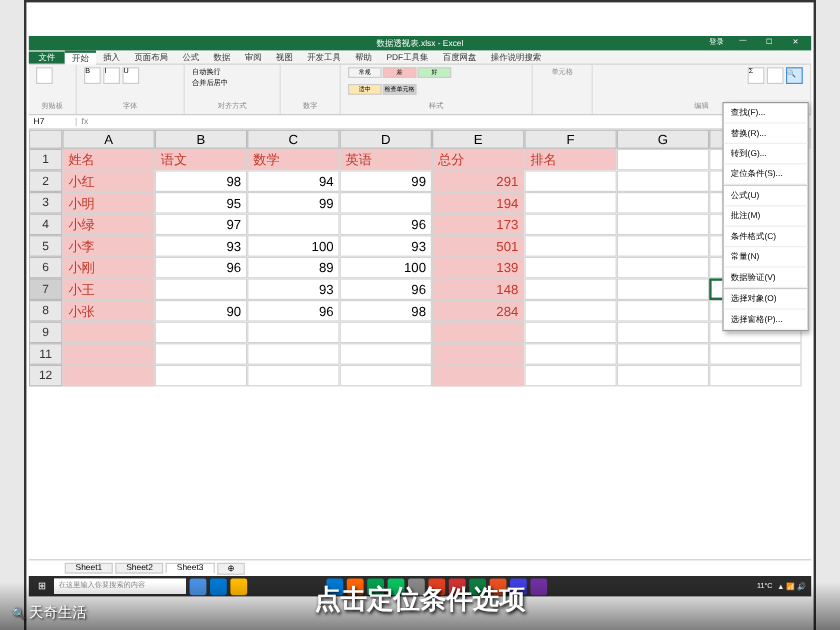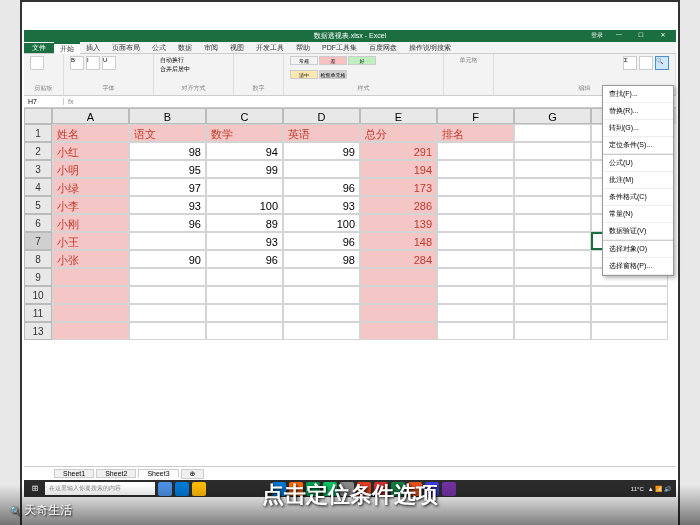--- a/index.html
+++ b/index.html
@@ -42,21 +42,21 @@
 .sheet-tab{border:1px solid #ccc;padding:0 8px;background:#f0f0f0}
 .sheet-tab.active{background:#fff;border-bottom:1px solid #fff}
 .dropdown-menu{position:absolute;top:55px;right:2px;width:72px;background:#fff;border:1px solid #999;box-shadow:2px 2px 4px rgba(0,0,0,.3);z-index:100;font-size:7px}
 .dropdown-menu .item{padding:3px 6px;border-bottom:1px solid #eee;display:flex;align-items:center;gap:4px}
 .dropdown-menu .sep{height:1px;background:#ccc}
 .taskbar{position:absolute;bottom:28px;left:24px;right:24px;height:17px;background:#2b2b2b;display:flex;align-items:center;padding:0 4px;gap:3px}
 .taskbar .start{width:14px;height:14px;color:#fff;font-size:8px;text-align:center;line-height:14px}
 .taskbar .search{width:110px;height:13px;background:#fff;font-size:6px;padding-left:4px;line-height:13px;color:#888}
 .taskbar .icon{width:14px;height:14px;border-radius:2px}
 .taskbar .tray{margin-left:auto;color:#fff;font-size:6px;display:flex;gap:4px;align-items:center}
-.caption-overlay{position:absolute;bottom:0;left:0;right:0;height:40px;background:linear-gradient(transparent,rgba(0,0,0,.5));display:flex;align-items:center;justify-content:center;padding-bottom:20px}
+.caption-overlay{position:absolute;bottom:0;left:0;right:0;height:40px;background:linear-gradient(transparent,rgba(0,0,0,.5));display:flex;align-items:flex-start;justify-content:center;padding-bottom:20px}
 .caption-text{color:#fff;font-size:22px;font-weight:bold;text-shadow:1px 1px 3px #000}
 .watermark{position:absolute;bottom:6px;left:10px;color:#fff;font-size:12px;text-shadow:1px 1px 2px #000;display:flex;align-items:center;gap:3px}
 .watermark::before{content:"🔍";font-size:9px}
 </style>
 </head>
 <body>
 
 <div class="device-frame"></div>
 
 <div class="excel-window">
@@ -196,21 +196,21 @@
           <div class="cell right"></div>
           <div class="cell"></div>
           <div class="cell"></div>
         </div>
         <div class="row">
           <div class="row-header">5</div>
           <div class="cell pink red-text left">小李</div>
           <div class="cell right">93</div>
           <div class="cell right">100</div>
           <div class="cell right">93</div>
-          <div class="cell pink red-text right">286</div>
+          <div class="cell pink red-text right">501</div>
           <div class="cell right"></div>
           <div class="cell"></div>
           <div class="cell"></div>
         </div>
         <div class="row">
           <div class="row-header">6</div>
           <div class="cell pink red-text left">小刚</div>
           <div class="cell right">96</div>
           <div class="cell right">89</div>
           <div class="cell right">100</div>
@@ -246,43 +246,32 @@
           <div class="cell pink red-text left"></div>
           <div class="cell right"></div>
           <div class="cell right"></div>
           <div class="cell right"></div>
           <div class="cell pink red-text right"></div>
           <div class="cell right"></div>
           <div class="cell"></div>
           <div class="cell"></div>
         </div>
         <div class="row">
-          <div class="row-header">10</div>
-          <div class="cell pink red-text left"></div>
-          <div class="cell right"></div>
-          <div class="cell right"></div>
-          <div class="cell right"></div>
-          <div class="cell pink red-text right"></div>
-          <div class="cell right"></div>
-          <div class="cell"></div>
-          <div class="cell"></div>
-        </div>
-        <div class="row">
           <div class="row-header">11</div>
           <div class="cell pink red-text left"></div>
           <div class="cell right"></div>
           <div class="cell right"></div>
           <div class="cell right"></div>
           <div class="cell pink red-text right"></div>
           <div class="cell right"></div>
           <div class="cell"></div>
           <div class="cell"></div>
         </div>
         <div class="row">
-          <div class="row-header">13</div>
+          <div class="row-header">12</div>
           <div class="cell pink red-text left"></div>
           <div class="cell right"></div>
           <div class="cell right"></div>
           <div class="cell right"></div>
           <div class="cell pink red-text right"></div>
           <div class="cell right"></div>
           <div class="cell"></div>
           <div class="cell"></div>
         </div>
       </div>

